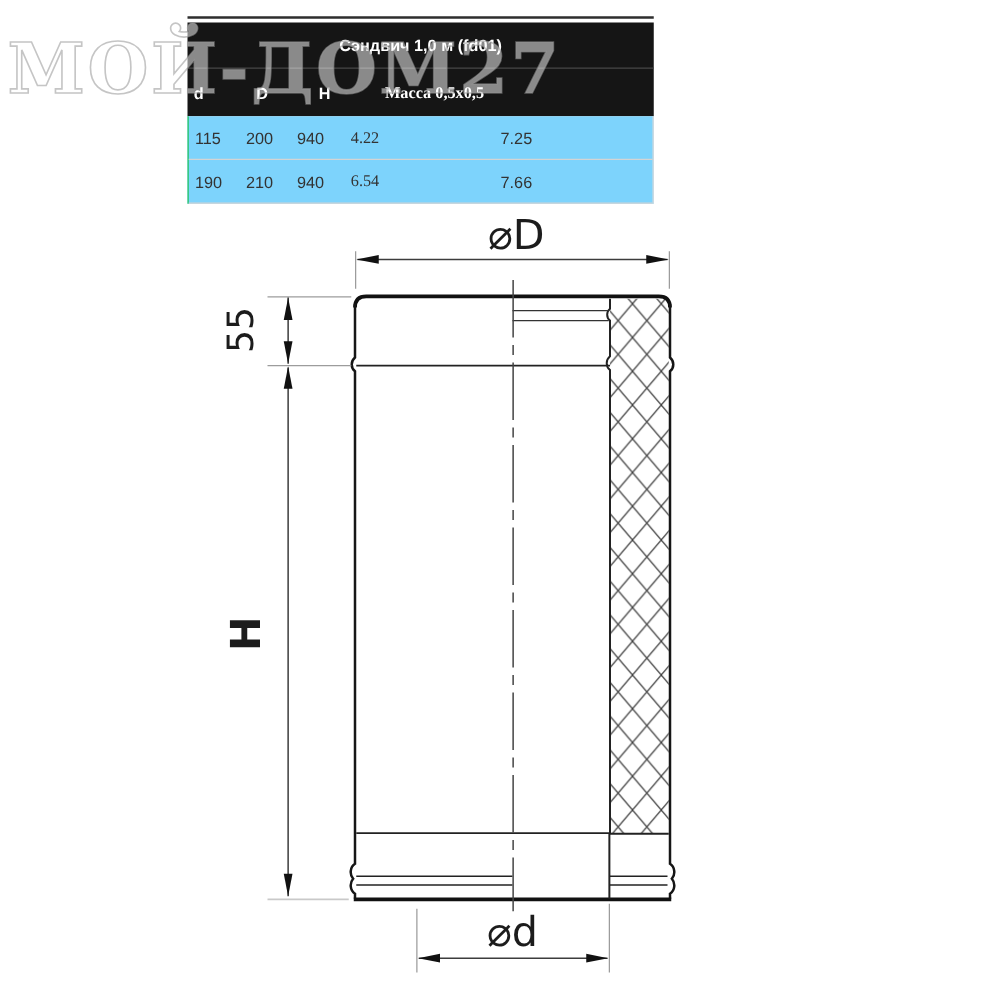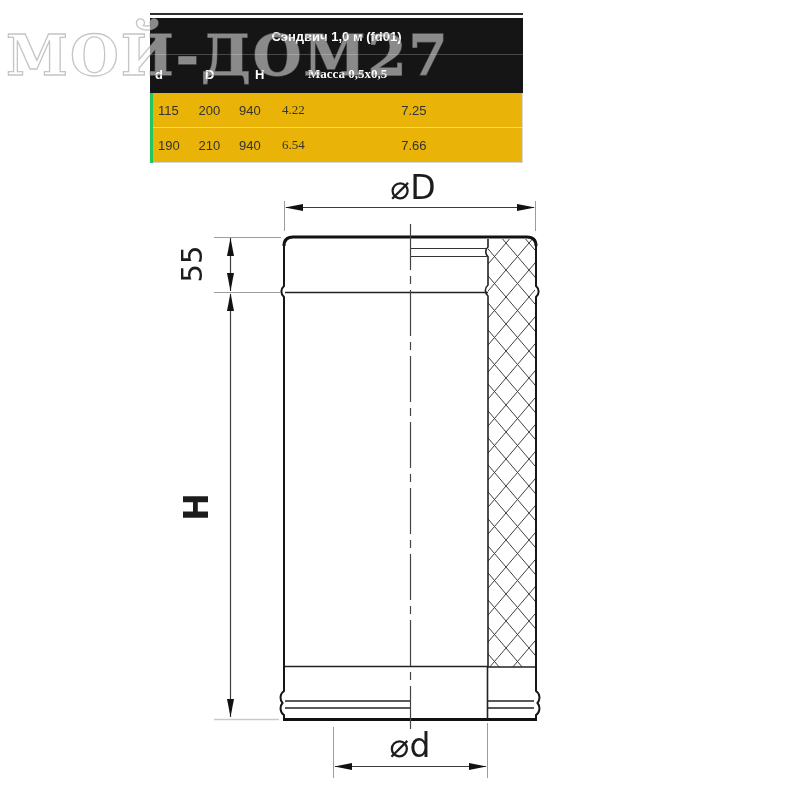--- a/index.html
+++ b/index.html
@@ -16,21 +16,21 @@
   .title-row {
     height:37px; display:flex; align-items:center; justify-content:center;
     font-size:13px; font-weight:bold; border-bottom:1px solid #474747;
   }
   .cols-row { height:38px; display:flex; align-items:center; }
   .cols-row .cell { font-size:13px; font-weight:bold; }
   .cell { padding-left:5px; }
   .c1 { width:50px; } .c2 { width:50px; } .c3 { width:53px; }
   .c4 { width:147px;font-family:Liberation Serif, serif; } .c5 { width:160px; padding-left:7px; }
   .cols-row .c5 { border-left:1px solid #6f6f6f; height:100%; display:flex; align-items:center; }
-  .tbody { border-left:3px solid #22c55e; border-right:1px solid #d9d9d9; background:#eab308; }
+  .tbody { border-left:1px solid #22c55e; border-right:1px solid #d9d9d9; background:#7dd3fc; }
   .trow {
     height:35px; display:flex; align-items:center;
     border-bottom:1px solid #d4d4d4; color:#333; font-size:13px;
   }
 
   
   .wm-title {
     position:absolute; left:6px; top:22px; z-index:5; pointer-events:none;
     font-family:"DejaVu Serif", serif; font-weight:bold; font-size:56px;
     letter-spacing:2px; white-space:nowrap;

